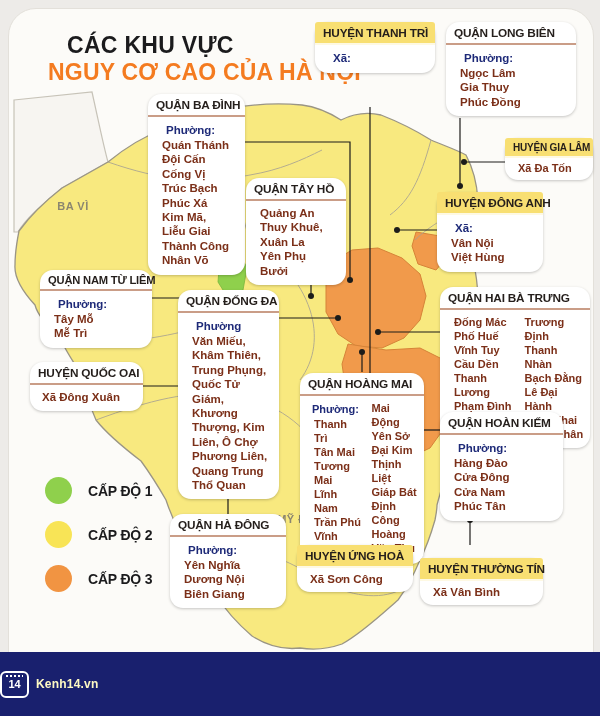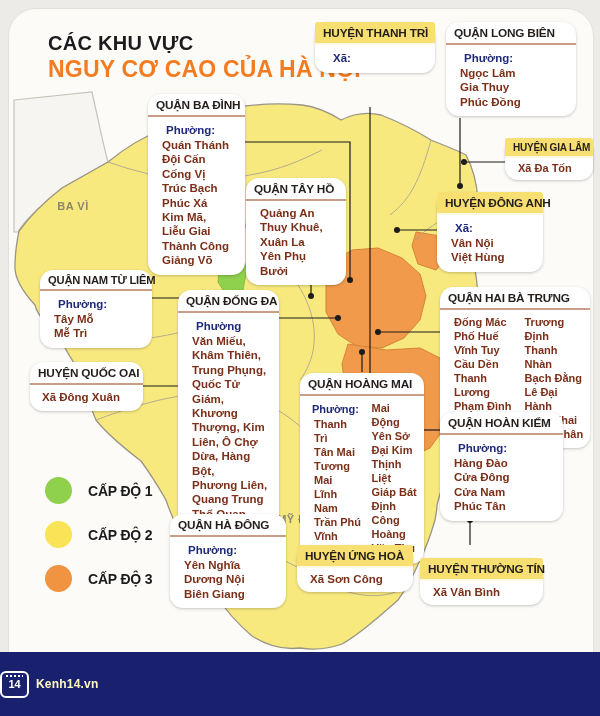--- a/index.html
+++ b/index.html
@@ -2,21 +2,21 @@
 <html><head>
 <meta charset="utf-8">
 <style>
   html,body{margin:0;padding:0;}
   body{width:600px;height:716px;background:#edebe8;font-family:"Liberation Sans","DejaVu Sans",sans-serif;position:relative;overflow:hidden;}
   .stage{position:absolute;inset:0;}
   .card{position:absolute;left:8px;top:8px;width:584px;height:645px;background:#fcfbf8;border:1px solid #e3e0da;border-radius:28px 28px 0 0;}
   .map-svg{position:absolute;left:0;top:0;width:600px;height:716px;z-index:1;}
   
   .title{position:absolute;left:48px;top:32px;z-index:3;line-height:1.18;}
-  .title .l1{font-size:20px;font-weight:800;color:#1b1b1d;letter-spacing:.3px;}
+  .title .l1{font-size:23px;font-weight:800;color:#1b1b1d;letter-spacing:.3px;margin-left:19px;}
   .title .l2{font-size:23px;font-weight:800;color:#F47B20;letter-spacing:.2px;}
   
   .box{position:absolute;z-index:3;background:#ffffff;border-radius:13px;box-shadow:0 1px 3px rgba(0,0,0,.22);color:#7B2F18;font-size:11.5px;}
   .box-header{font-weight:700;color:#241e1b;font-size:11.8px;padding:4px 5px 3px 8px;border-bottom:2px solid rgba(150,60,15,.5);letter-spacing:-.2px;white-space:nowrap;}
   .box.yh .box-header{background:#F8DF72;border-bottom:2px solid rgba(255,255,255,.8);border-radius:3px 3px 0 0;}
   .box-body{padding:5px 5px 7px 6px;}
   .box-label{color:#1E2A78;font-weight:700;padding:2px 0 2px 12px;}
   .box-label:empty{display:none;}
   .box ul{list-style:none;margin:0;padding:0;}
   .box li{display:flex;gap:4px;line-height:14.4px;font-weight:600;}
@@ -175,21 +175,21 @@
           <li>
             <span class="dot"></span>
             <span>Liễu Giai</span>
           </li>
           <li>
             <span class="dot"></span>
             <span>Thành Công</span>
           </li>
           <li>
             <span class="dot"></span>
-            <span>Giảng Võ</span>
+            <span>Nhân Võ</span>
           </li>
         </ul>
       </div>
   </div>
 
   <div class="box" style="left:246px;top:178px;width:100px;">
     <div class="box-header">QUẬN TÂY HỒ</div>
     <div class="box-body">
       <ul>
           <li>
@@ -298,24 +298,20 @@
             <span class="dot"></span>
             <span>Khương</span>
           </li>
           <li>
             <span class="dot"></span>
             <span>Thượng, Kim</span>
           </li>
           <li>
             <span class="dot"></span>
             <span>Liên, Ô Chợ</span>
-          </li>
-          <li>
-            <span class="dot"></span>
-            <span>Dừa, Hàng Bột,</span>
           </li>
           <li>
             <span class="dot"></span>
             <span>Phương Liên,</span>
           </li>
           <li>
             <span class="dot"></span>
             <span>Quang Trung</span>
           </li>
           <li>

